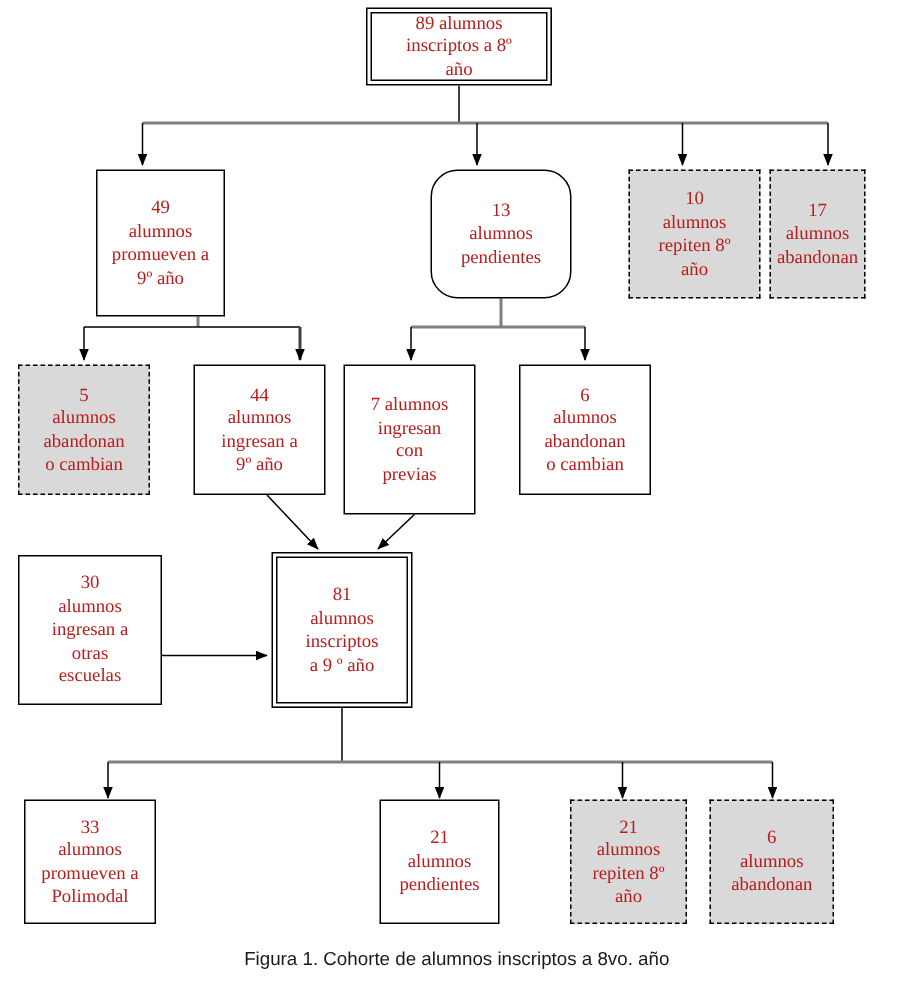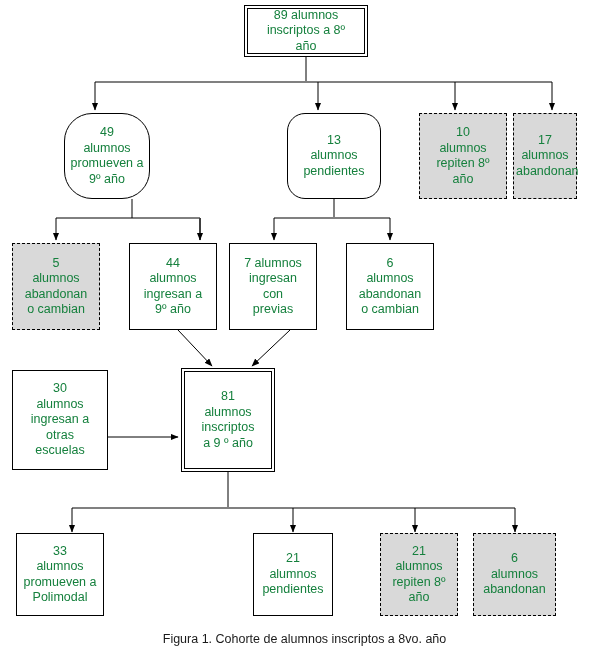--- a/index.html
+++ b/index.html
@@ -26,25 +26,26 @@
   }
   .node {
     position: absolute;
     box-sizing: border-box;
     display: flex;
     align-items: center;
     justify-content: center;
     text-align: center;
     font-size: 12.5px;
     line-height: 15.5px;
-    color: #15803d;
+    color: #b91c1c;
     background: #ffffff;
     border: 1px solid #000000;
     padding: 3px 2px;
     z-index: 2;
+    font-family: Liberation Serif, serif;
   }
   .node .node-text {
     display: block;
     width: 100%;
     white-space: pre-line;
   }
   .node.double {
     border: 1px solid #000000;
     box-shadow: inset 0 0 0 2px #ffffff, inset 0 0 0 3px #000000;
     padding: 6px 5px;
@@ -114,21 +115,21 @@
       <line x1="515" y1="508" x2="515" y2="532" stroke="#000000" stroke-width="1" marker-end="url(#arrowhead)"></line>
     </g>
   </svg>
 
   <div class="node double" style="left:244px; top:5px; width:124px; height:52px;">
     <span class="node-text">89 alumnos
 inscriptos a 8º
 año</span>
   </div>
 
-  <div class="node" style="left:64px; top:113px; width:86px; height:86px;border-radius:28px;">
+  <div class="node" style="left:64px; top:113px; width:86px; height:98px;">
     <span class="node-text">49
 alumnos
 promueven a
 9º año</span>
   </div>
 
   <div class="node" style="left:287px; top:113px; width:94px; height:86px;border-radius:18px;">
     <span class="node-text">13
 alumnos
 pendientes</span>
@@ -154,21 +155,21 @@
 o cambian</span>
   </div>
 
   <div class="node" style="left:129px; top:243px; width:88px; height:87px;">
     <span class="node-text">44
 alumnos
 ingresan a
 9º año</span>
   </div>
 
-  <div class="node" style="left:229px; top:243px; width:88px; height:87px;justify-content:flex-end;">
+  <div class="node" style="left:229px; top:243px; width:88px; height:100px;justify-content:flex-end;">
     <span class="node-text">7 alumnos
 ingresan
 con
 previas</span>
   </div>
 
   <div class="node" style="left:346px; top:243px; width:88px; height:87px;">
     <span class="node-text">6
 alumnos
 abandonan

